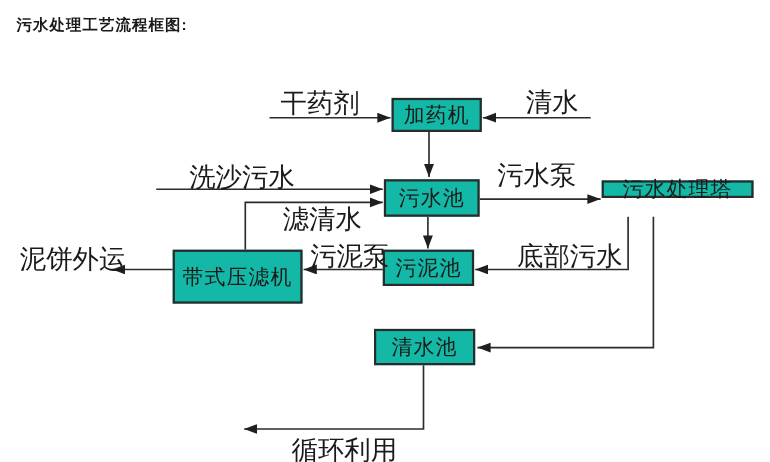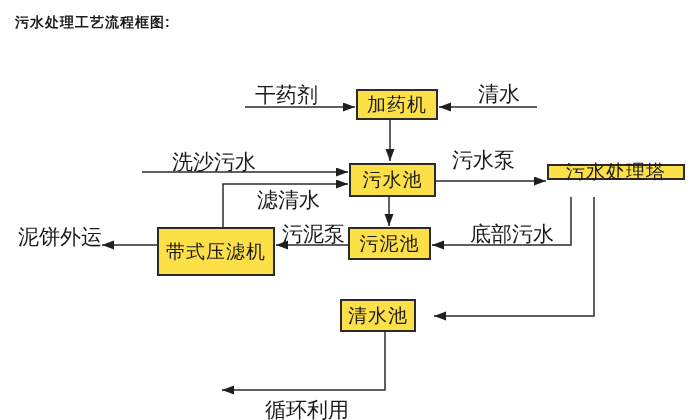--- a/index.html
+++ b/index.html
@@ -25,31 +25,31 @@
   }
   .wires path {
     fill: none;
     stroke: #2b2b2b;
     stroke-width: 1.5;
   }
   .node {
     position: absolute;
     box-sizing: border-box;
     border: 2px solid #2b2b2b;
-    background: #fde047;
+    background: #14b8a6;
     display: flex;
     align-items: center;
     justify-content: center;
     font-size: 19px;
     letter-spacing: 1px;
     white-space: nowrap;
   }
   .elabel {
     position: absolute;
-    font-size: 21px;
+    font-size: 24px;
     line-height: 19px;
     white-space: nowrap;
   }
 </style>
 </head>
 <body>
 
 <div class="title">污水处理工艺流程框图:</div>
 
 <svg class="wires" width="700" height="420" viewBox="0 0 700 420">
@@ -75,21 +75,21 @@
 <div class="node" style="left:356px; top:89px; width:82px; height:31px;">加药机</div>
 
 <div class="node" style="left:349px; top:163px; width:87px; height:34px;">污水池</div>
 
 <div class="node" style="left:547px; top:164px; width:138px; height:16px;">污水处理塔</div>
 
 <div class="node" style="left:348px; top:227px; width:83px; height:33px;">污泥池</div>
 
 <div class="node" style="left:157px; top:227px; width:118px; height:49px;">带式压滤机</div>
 
-<div class="node" style="left:340px; top:299px; width:76px; height:33px;">清水池</div>
+<div class="node" style="left:340px; top:299px; width:92px; height:33px;">清水池</div>
 
 <div class="elabel" style="left:255px; top:85px;">干药剂</div>
 
 <div class="elabel" style="left:478px; top:84px;">清水</div>
 
 <div class="elabel" style="left:172px; top:152px;">洗沙污水</div>
 
 <div class="elabel" style="left:452px; top:150px;">污水泵</div>
 
 <div class="elabel" style="left:257px; top:190px;">滤清水</div>

